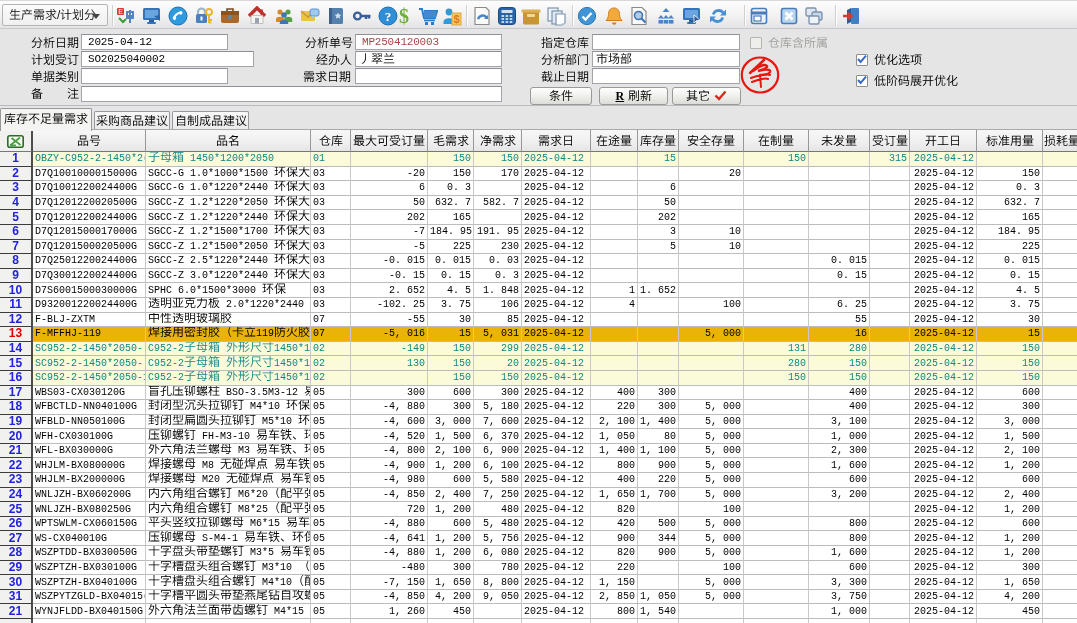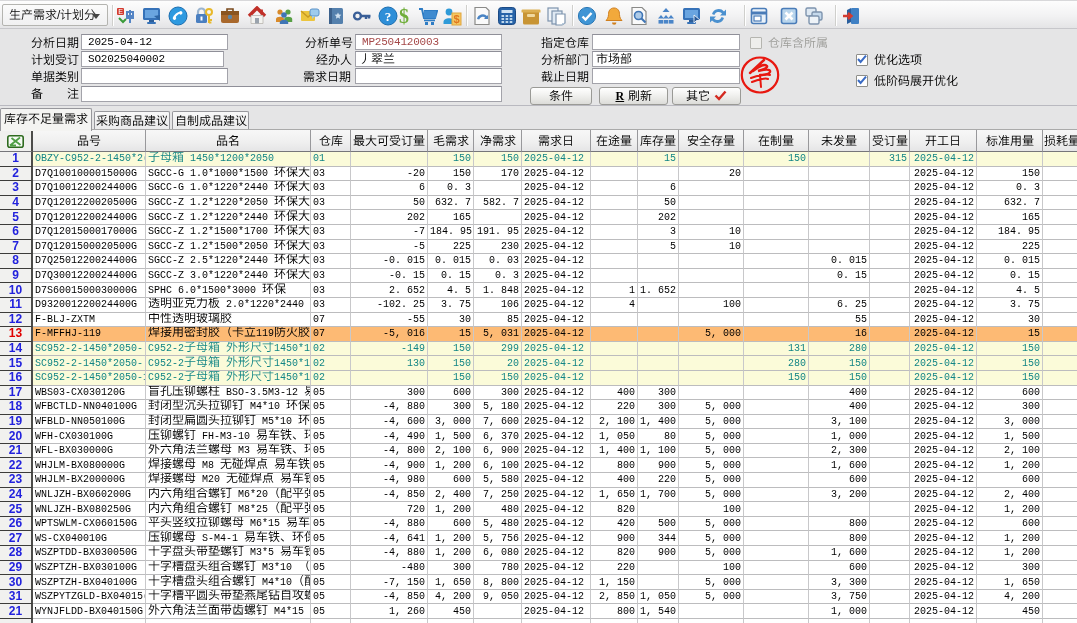--- a/index.html
+++ b/index.html
@@ -40,21 +40,21 @@
 td{height:14.6px;border-right:1px solid #c8c8ca;border-bottom:1px solid #bcbcbe;font-family:"Liberation Mono",monospace;
  font-size:10px;color:#000;padding:0 2px;line-height:13px;}
 td.rn{background:#f1f1ef;color:#2222dd;text-align:center;border-right:2px solid #4c4c4a;border-bottom:1px solid #3c3c3a;
  font-family:"Liberation Sans",sans-serif;font-size:12px;font-weight:bold;padding:0;}
 td.rnr{color:#e00000;}
 td.l{text-align:left;}
 td.r{text-align:right;}
 td.c{text-align:left;padding-left:4px;}
 tr.ry td{background:#fbfbd9;color:#128585;}
 tr.ry td.rn{background:#f1f1ef;color:#2222dd;}
-tr.rs td{background:#fdba74;}
+tr.rs td{background:#eab308;}
 tr.rs td.rn{background:#f1f1ef;}
 .k{display:inline-block;width:12px;height:9px;fill:currentColor;overflow:visible;}
 </style></head><body>
 <div id="app">
 <div id="toolbar">
  <div id="dd"><svg class="k">
           <use href="#u751F"></use>
         </svg><svg class="k">
           <use href="#u4EA7"></use>
         </svg><svg class="k">
@@ -291,21 +291,21 @@
 
  <div class="lbl" style="left:31px;top:23px"><svg class="k">
           <use href="#u8BA1"></use>
         </svg><svg class="k">
           <use href="#u5212"></use>
         </svg><svg class="k">
           <use href="#u53D7"></use>
         </svg><svg class="k">
           <use href="#u8BA2"></use>
         </svg></div>
- <div class="inp mono" style="left:81px;top:21px;width:143px;line-height:15px">SO2025040002</div>
+ <div class="inp mono" style="left:81px;top:21px;width:173px;line-height:15px">SO2025040002</div>
  <div class="lbl" style="left:316px;top:23px"><svg class="k">
           <use href="#u7ECF"></use>
         </svg><svg class="k">
           <use href="#u529E"></use>
         </svg><svg class="k">
           <use href="#u4EBA"></use>
         </svg></div>
  <div class="inp" style="left:355px;top:21px;width:147px"><svg class="k">
           <use href="#u4E3F"></use>
         </svg><svg class="k">
@@ -1213,21 +1213,21 @@
               </svg><svg class="k">
                 <use href="#u8F66"></use>
               </svg><svg class="k">
                 <use href="#u94C1"></use>
               </svg><svg class="k">
                 <use href="#u3001"></use>
               </svg><svg class="k">
                 <use href="#u73AF"></use>
               </svg></td>
             <td class="l">05</td>
-            <td class="r">-4, 490</td>
+            <td class="r">-4, 520</td>
             <td class="r">1, 500</td>
             <td class="r">6, 370</td>
             <td class="l">2025-04-12</td>
             <td class="r">1, 050</td>
             <td class="r">80</td>
             <td class="r">5, 000</td>
             <td class="r"></td>
             <td class="r">1, 000</td>
             <td class="r"></td>
             <td class="c">2025-04-12</td>

